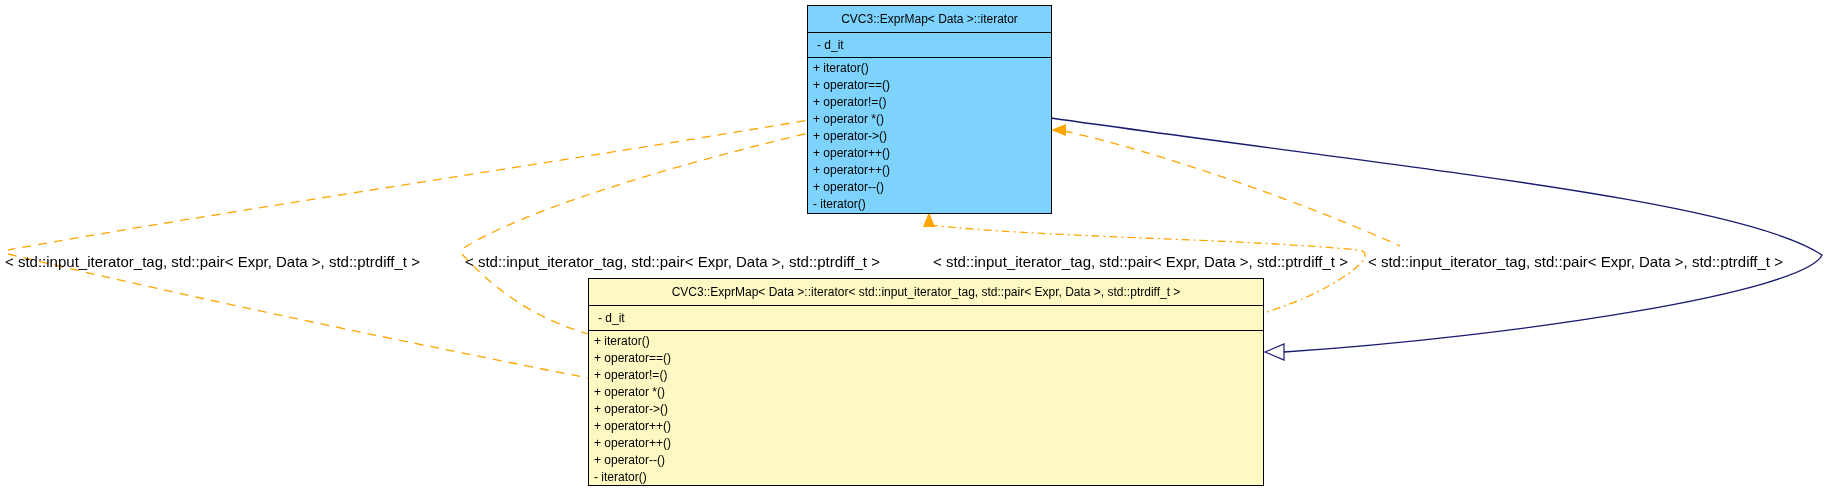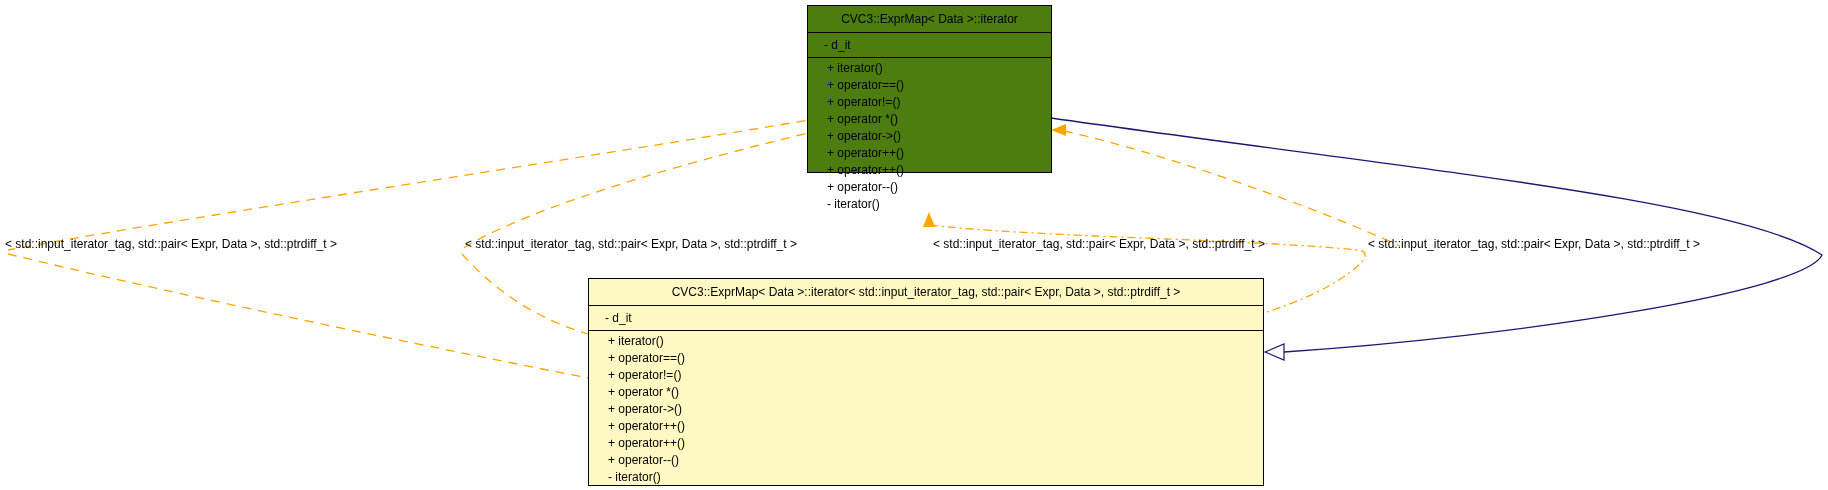--- a/index.html
+++ b/index.html
@@ -21,45 +21,45 @@
     line-height:26px;
     height:26px;
     border-bottom:1px solid #000;
     white-space:nowrap;
     overflow:hidden;
   }
   .classbox .attrs{
     line-height:24px;
     height:24px;
     border-bottom:1px solid #000;
-    padding-left:16px;
+    padding-left:9px;
     white-space:nowrap;
   }
   .classbox .methods{
-    padding:2px 0 0 19px;
+    padding:2px 0 0 5px;
   }
   .classbox .m{
     line-height:17px;
     height:17px;
     white-space:nowrap;
   }
   #template-box{
-    left:807px;top:5px;width:245px;height:168px;
-    background:#4d7c0f;
+    left:807px;top:5px;width:245px;height:209px;
+    background:#7dd3fc;
   }
   #instance-box{
     left:588px;top:278px;width:676px;height:208px;
     background:#fef9c3;
   }
   .edge-label{
     position:absolute;
-    top:237px;
+    top:254px;
     height:15px;
     line-height:15px;
-    font-size:12px;
+    font-size:15px;
     white-space:nowrap;
   }
   #edge-label-0{left:5px;}
   #edge-label-1{left:465px;}
   #edge-label-2{left:933px;}
   #edge-label-3{left:1368px;}
 </style>
 </head>
 <body>
 

